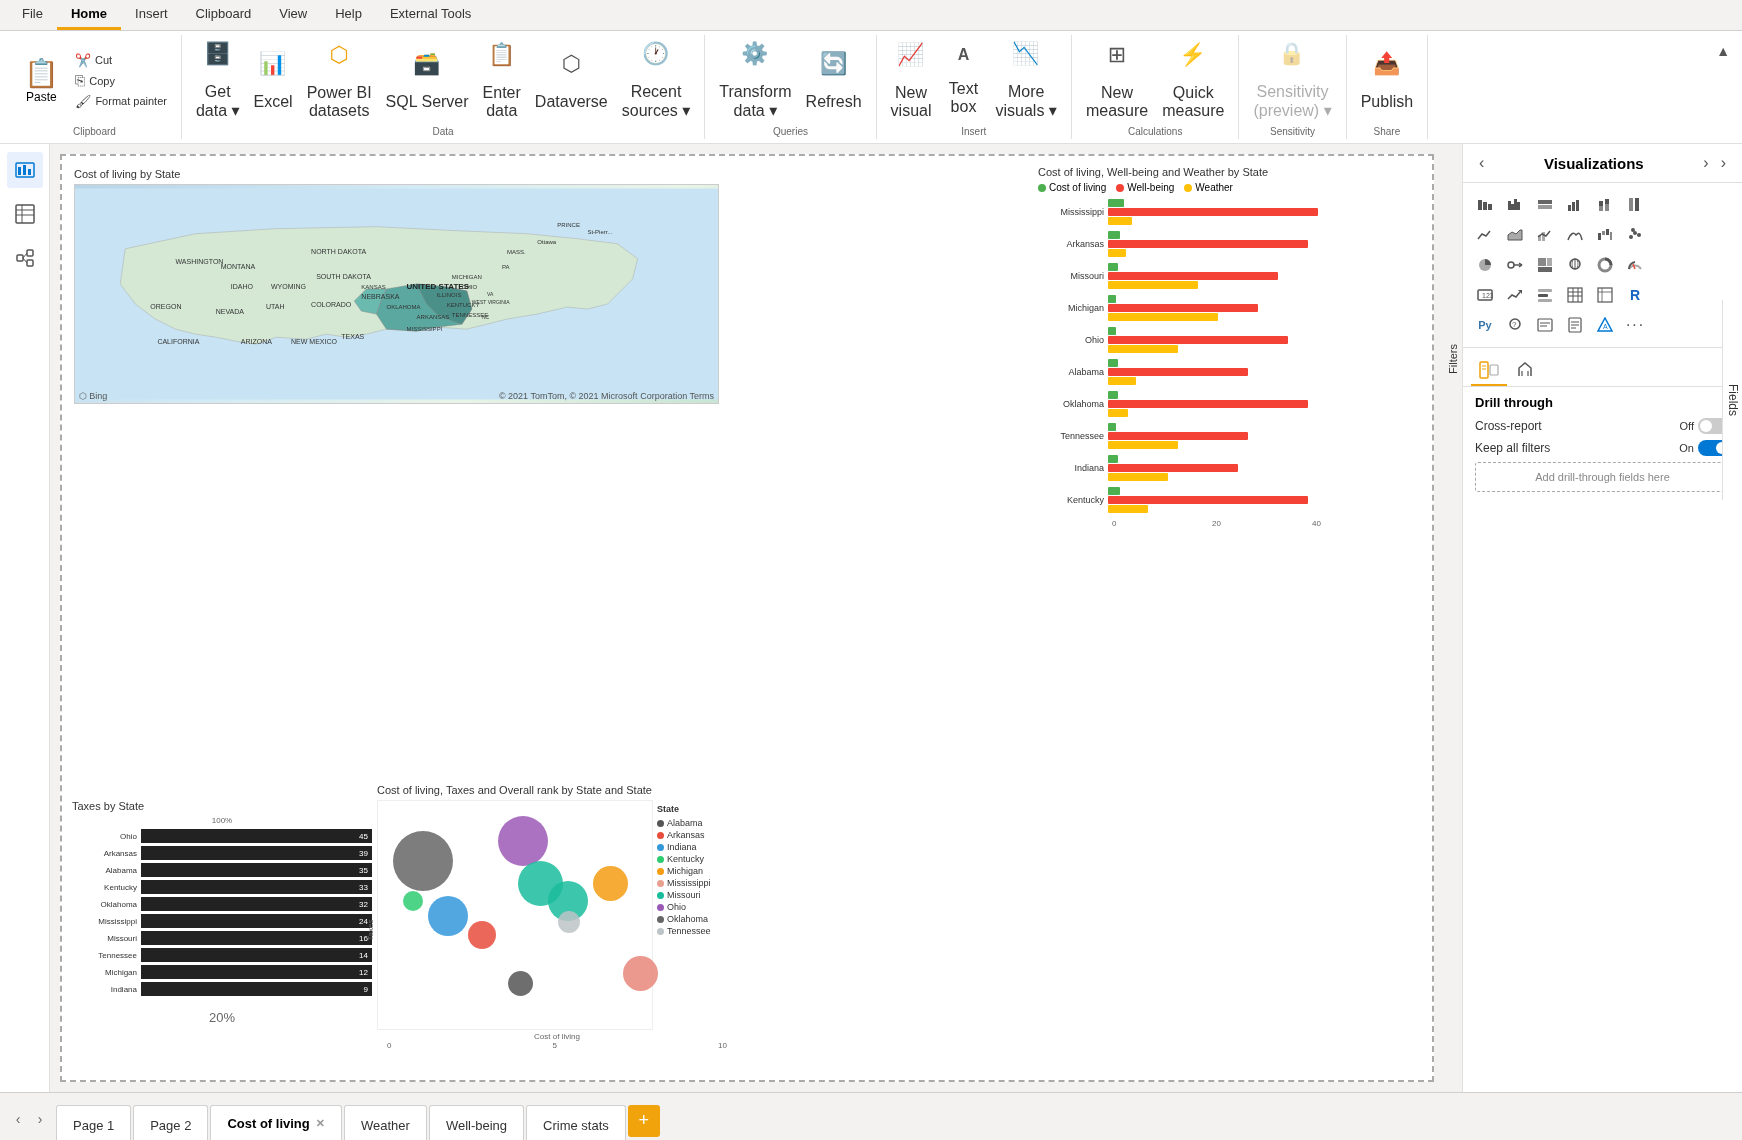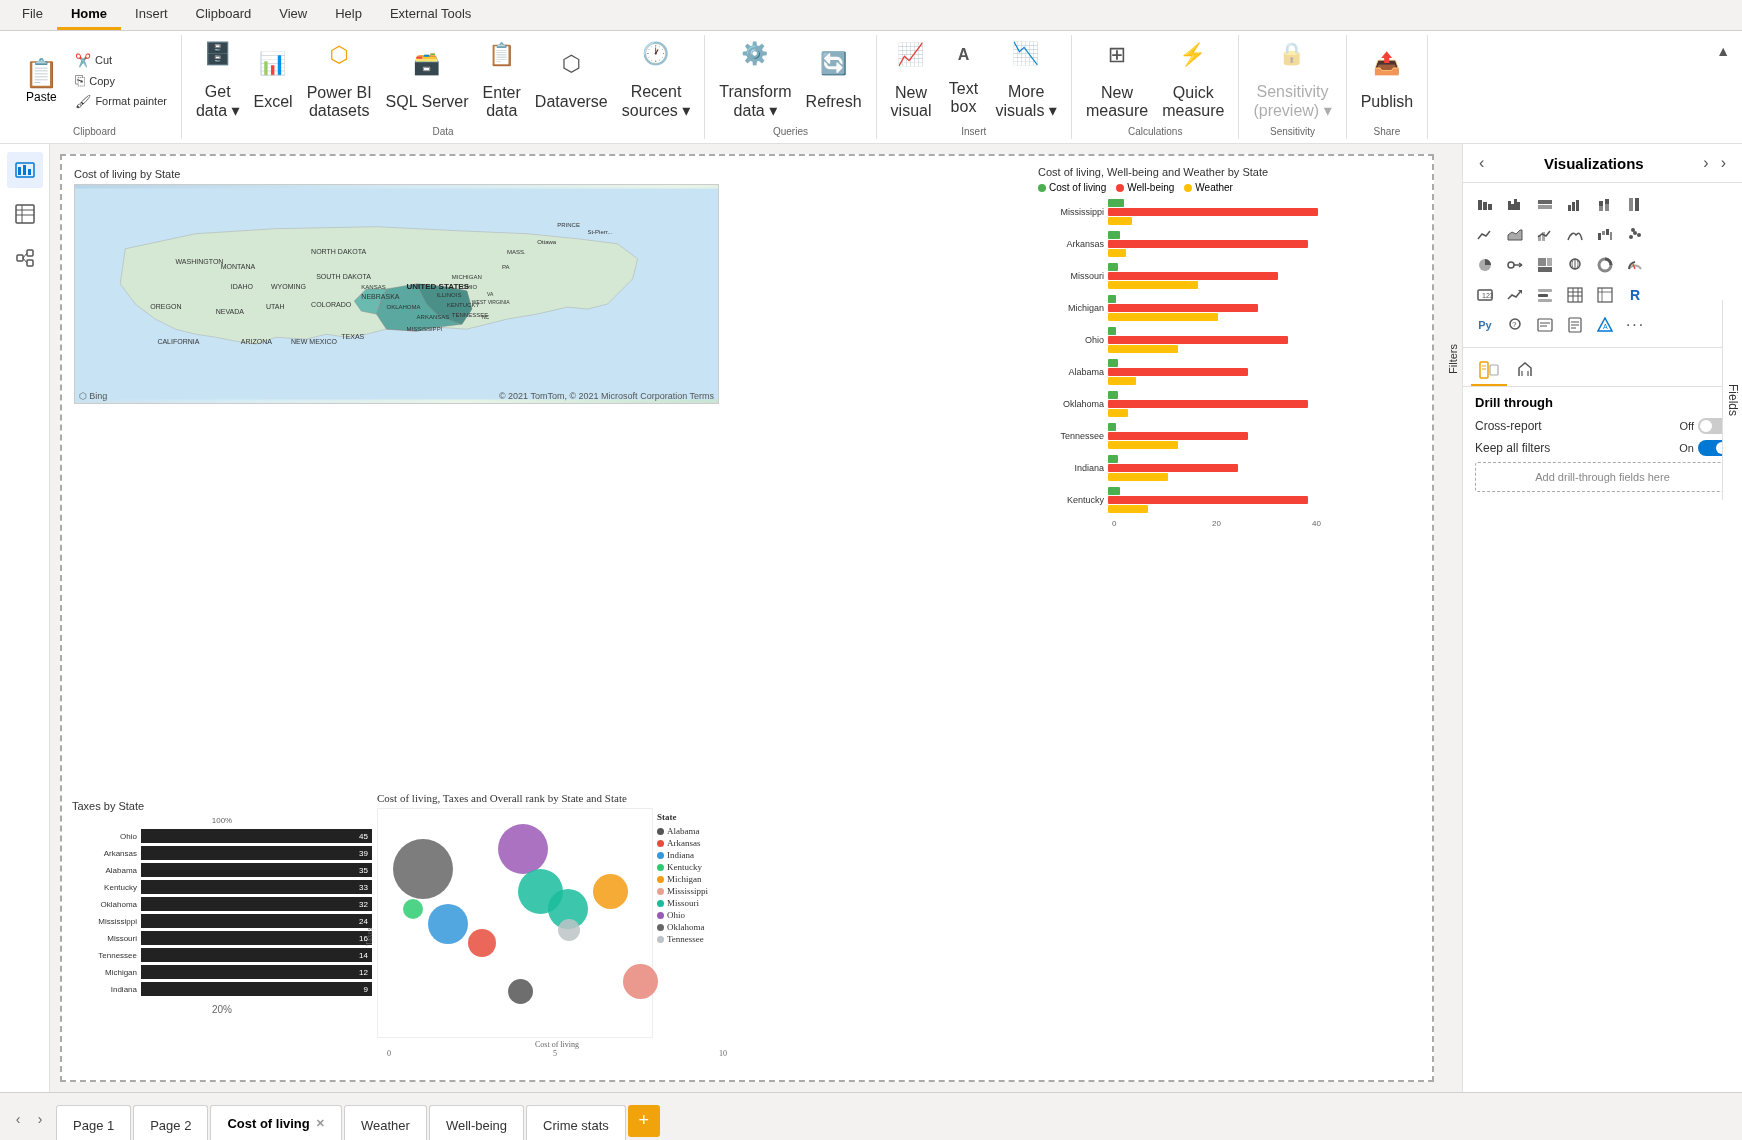--- a/index.html
+++ b/index.html
@@ -105,21 +105,21 @@
 
     
     .tax-section { position: absolute; bottom: 10px; left: 10px; width: 300px; height: 270px; }
     .tax-bars { display: flex; flex-direction: column; gap: 3px; margin-top: 4px; }
     .tax-bar-row { display: flex; align-items: center; gap: 4px; }
     .tax-bar-label { width: 65px; font-size: 8px; color: #333; text-align: right; }
     .tax-bar-outer { flex: 1; height: 14px; background: #222; position: relative; display: flex; align-items: center; }
     .tax-bar-value { position: absolute; right: 4px; font-size: 8px; color: #fff; }
 
     
-    .bubble-section { position: absolute; bottom: 18px; left: 315px; width: 360px; height: 270px; font-family: Liberation Serif, serif; }
+    .bubble-section { position: absolute; bottom: 26px; left: 315px; width: 360px; height: 270px; }
     .bubble { border-radius: 50%; position: absolute; opacity: 0.85; }
 
   </style>
 </head>
 <body>
 
 <div class="ribbon">
   <div class="ribbon-tabs">
     <div class="ribbon-tab">File</div>
     <div class="ribbon-tab active">Home</div>
@@ -514,21 +514,21 @@
               <span class="tax-bar-value">12</span>
             </div>
           </div>
           <div class="tax-bar-row">
             <div class="tax-bar-label">Indiana</div>
             <div class="tax-bar-outer" style="width:36px;">
               <span class="tax-bar-value">9</span>
             </div>
           </div>
         </div>
-        <div style="font-size:10px; color:#666; text-align:center; margin-top:8px;">20%</div>
+        <div style="font-size:13px; color:#666; text-align:center; margin-top:14px;">20%</div>
       </div>
 
       <div class="bubble-section">
         <div class="chart-title">Cost of living, Taxes and Overall rank by State and State</div>
         <div style="display:flex; gap:4px; height:230px;">
           <div style="position:relative; flex:1; background:#fff; border: 1px solid #eee;">
 
             <div style="position:absolute; left:-18px; top:50%; transform:rotate(-90deg) translateX(-50%); font-size:8px; color:#666; white-space:nowrap;">Taxes</div>
 
             <div class="bubble" style="width:60px;height:60px;background:#666;top:30px;left:15px;"></div>

